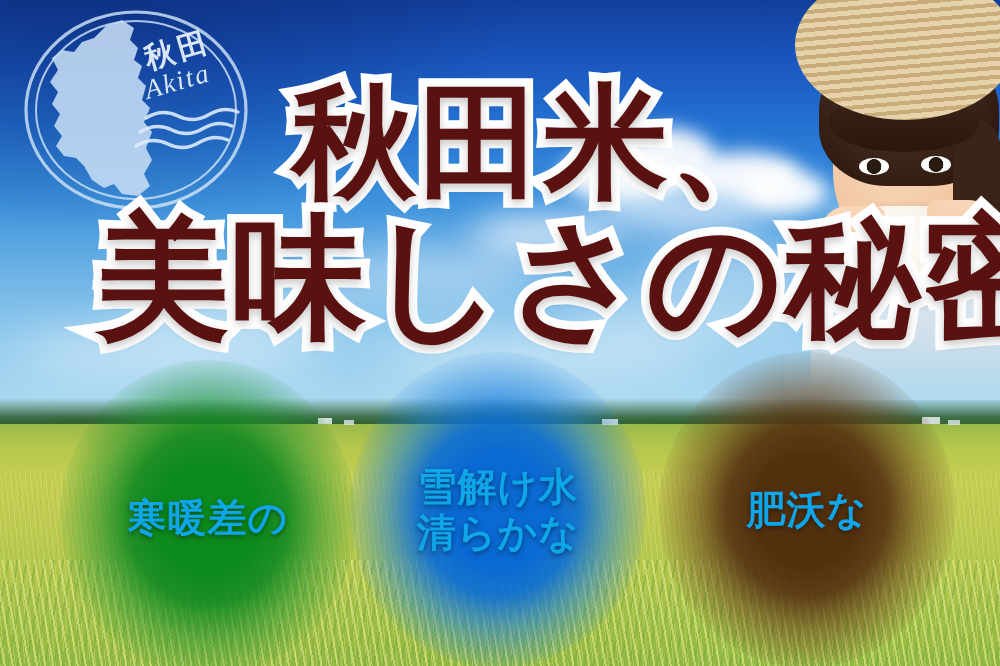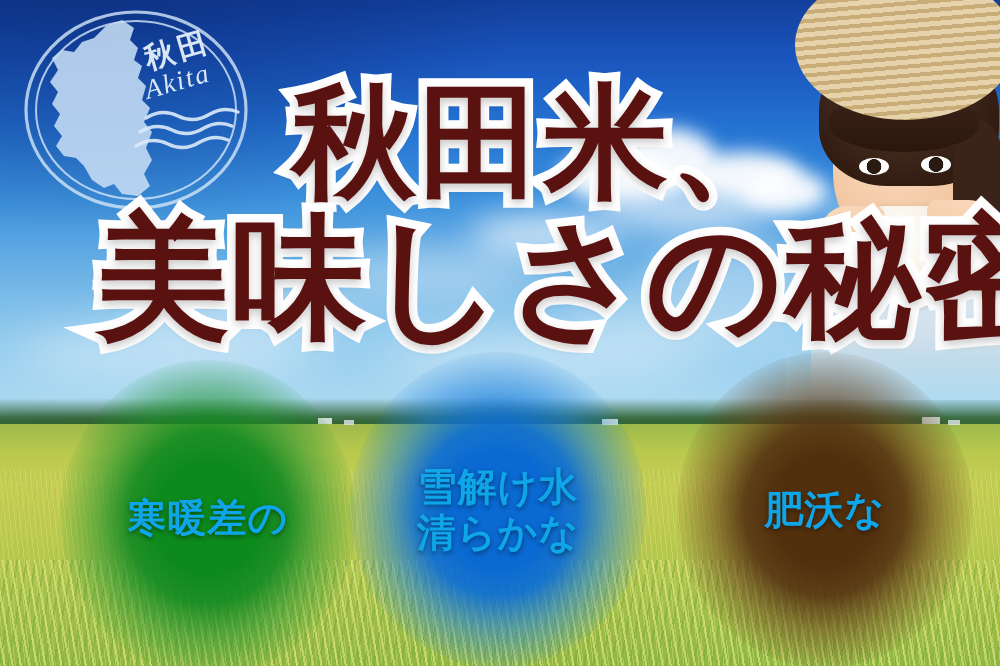--- a/index.html
+++ b/index.html
@@ -153,21 +153,21 @@
     text-shadow:0 2px 5px rgba(0,0,0,.45);
   }
   .c-green { left:78px;  top:18px; }
   .c-green .glow { background:radial-gradient(ellipse 52% 52% at 50% 50%,
       #0d8a1c 0%, #0d8a1c 34%, rgba(18,138,34,.92) 52%,
       rgba(30,145,45,.55) 72%, rgba(40,150,55,0) 100%); }
   .c-blue  { left:368px; top:10px; }
   .c-blue .glow { background:radial-gradient(ellipse 52% 52% at 50% 50%,
       #0a69d2 0%, #0a69d2 34%, rgba(12,110,212,.93) 52%,
       rgba(25,125,220,.55) 72%, rgba(40,140,230,0) 100%); }
-  .c-brown { left:695px; top:10px;align-items:center; }
+  .c-brown { left:677px; top:10px;align-items:center; }
   .c-brown .glow { background:radial-gradient(ellipse 52% 52% at 50% 50%,
       #52300e 0%, #52300e 34%, rgba(86,52,18,.93) 52%,
       rgba(100,62,24,.55) 72%, rgba(115,75,32,0) 100%); }
 </style>
 </head>
 <body>
 
 <div id="banner">
 
   <div class="sky"></div>

